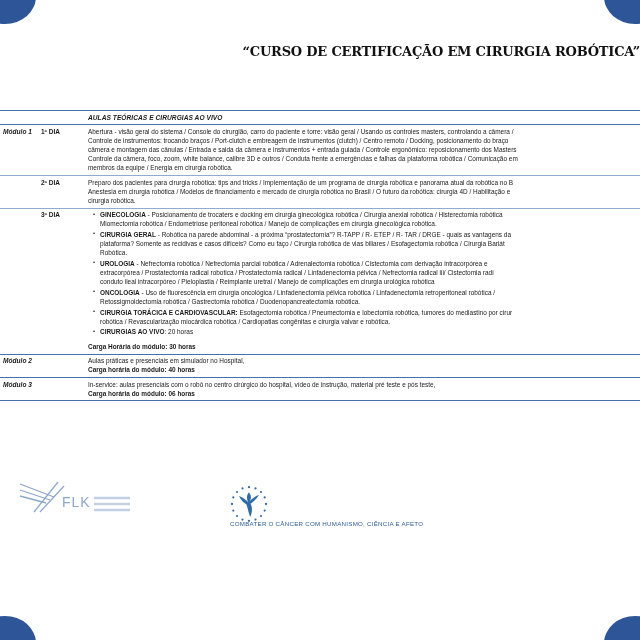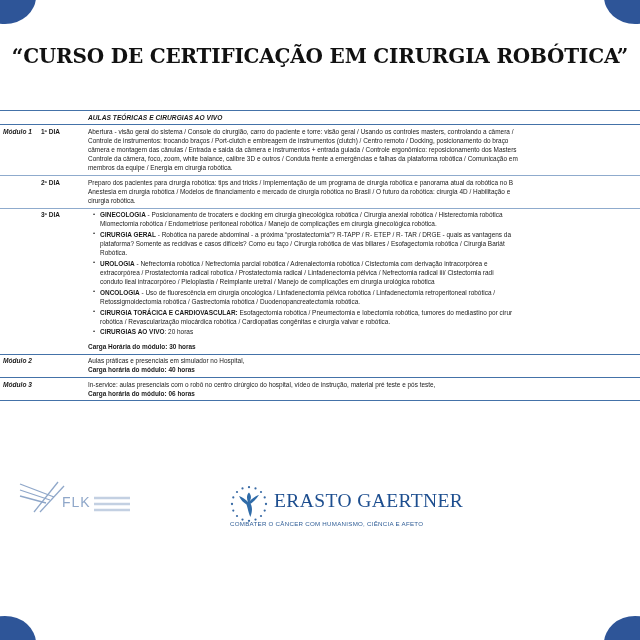--- a/index.html
+++ b/index.html
@@ -54,24 +54,24 @@
     border-top-left-radius: 34px 30px;
     border-top-right-radius: 34px 30px;
   }
 
   
   .doc-title {
     position: absolute;
     top: 44px;
     left: 0;
     width: 640px;
-    text-align: center;
+    text-align: right;
     font-family: "DejaVu Serif", serif;
     font-weight: bold;
-    font-size: 20px;
+    font-size: 13px;
     letter-spacing: -0.2px;
     color: #111111;
     white-space: nowrap;
     font-variant: small-caps;
     text-transform: uppercase;
   }
 
   
   .schedule {
     position: absolute;
@@ -308,17 +308,16 @@
           <circle cx="5.3" cy="26.6" r="1.1"></circle>
         <circle cx="4" cy="20" r="1.15"></circle>
           <circle cx="5.3" cy="13.4" r="1.1"></circle>
         <circle cx="9" cy="8" r="1.1"></circle>
           <circle cx="14.5" cy="4.4" r="1.1"></circle>
       </g>
       <path d="M21 8.5 C24 12 23 15 21.5 17.5 C24.5 14 29 11.5 31 11 C28.5 15 25 18 22.5 19.8
                C24.5 22.5 24.5 28 22.3 33 C20.5 28.5 19.5 23.5 18.5 20.5
                C16 19 12.5 16 11 12 C14 13 18 15.5 20 18 C18.5 14.5 18.5 11 21 8.5 Z" fill="#2f6ba8"></path>
     </svg>
-    <div class="eg-name">ERASTO GAERTNER</div>
     <div class="eg-tag">COMBATER O CÂNCER COM HUMANISMO, CIÊNCIA E AFETO</div>
   </div>
 
 </div>
 
 </body></html>

